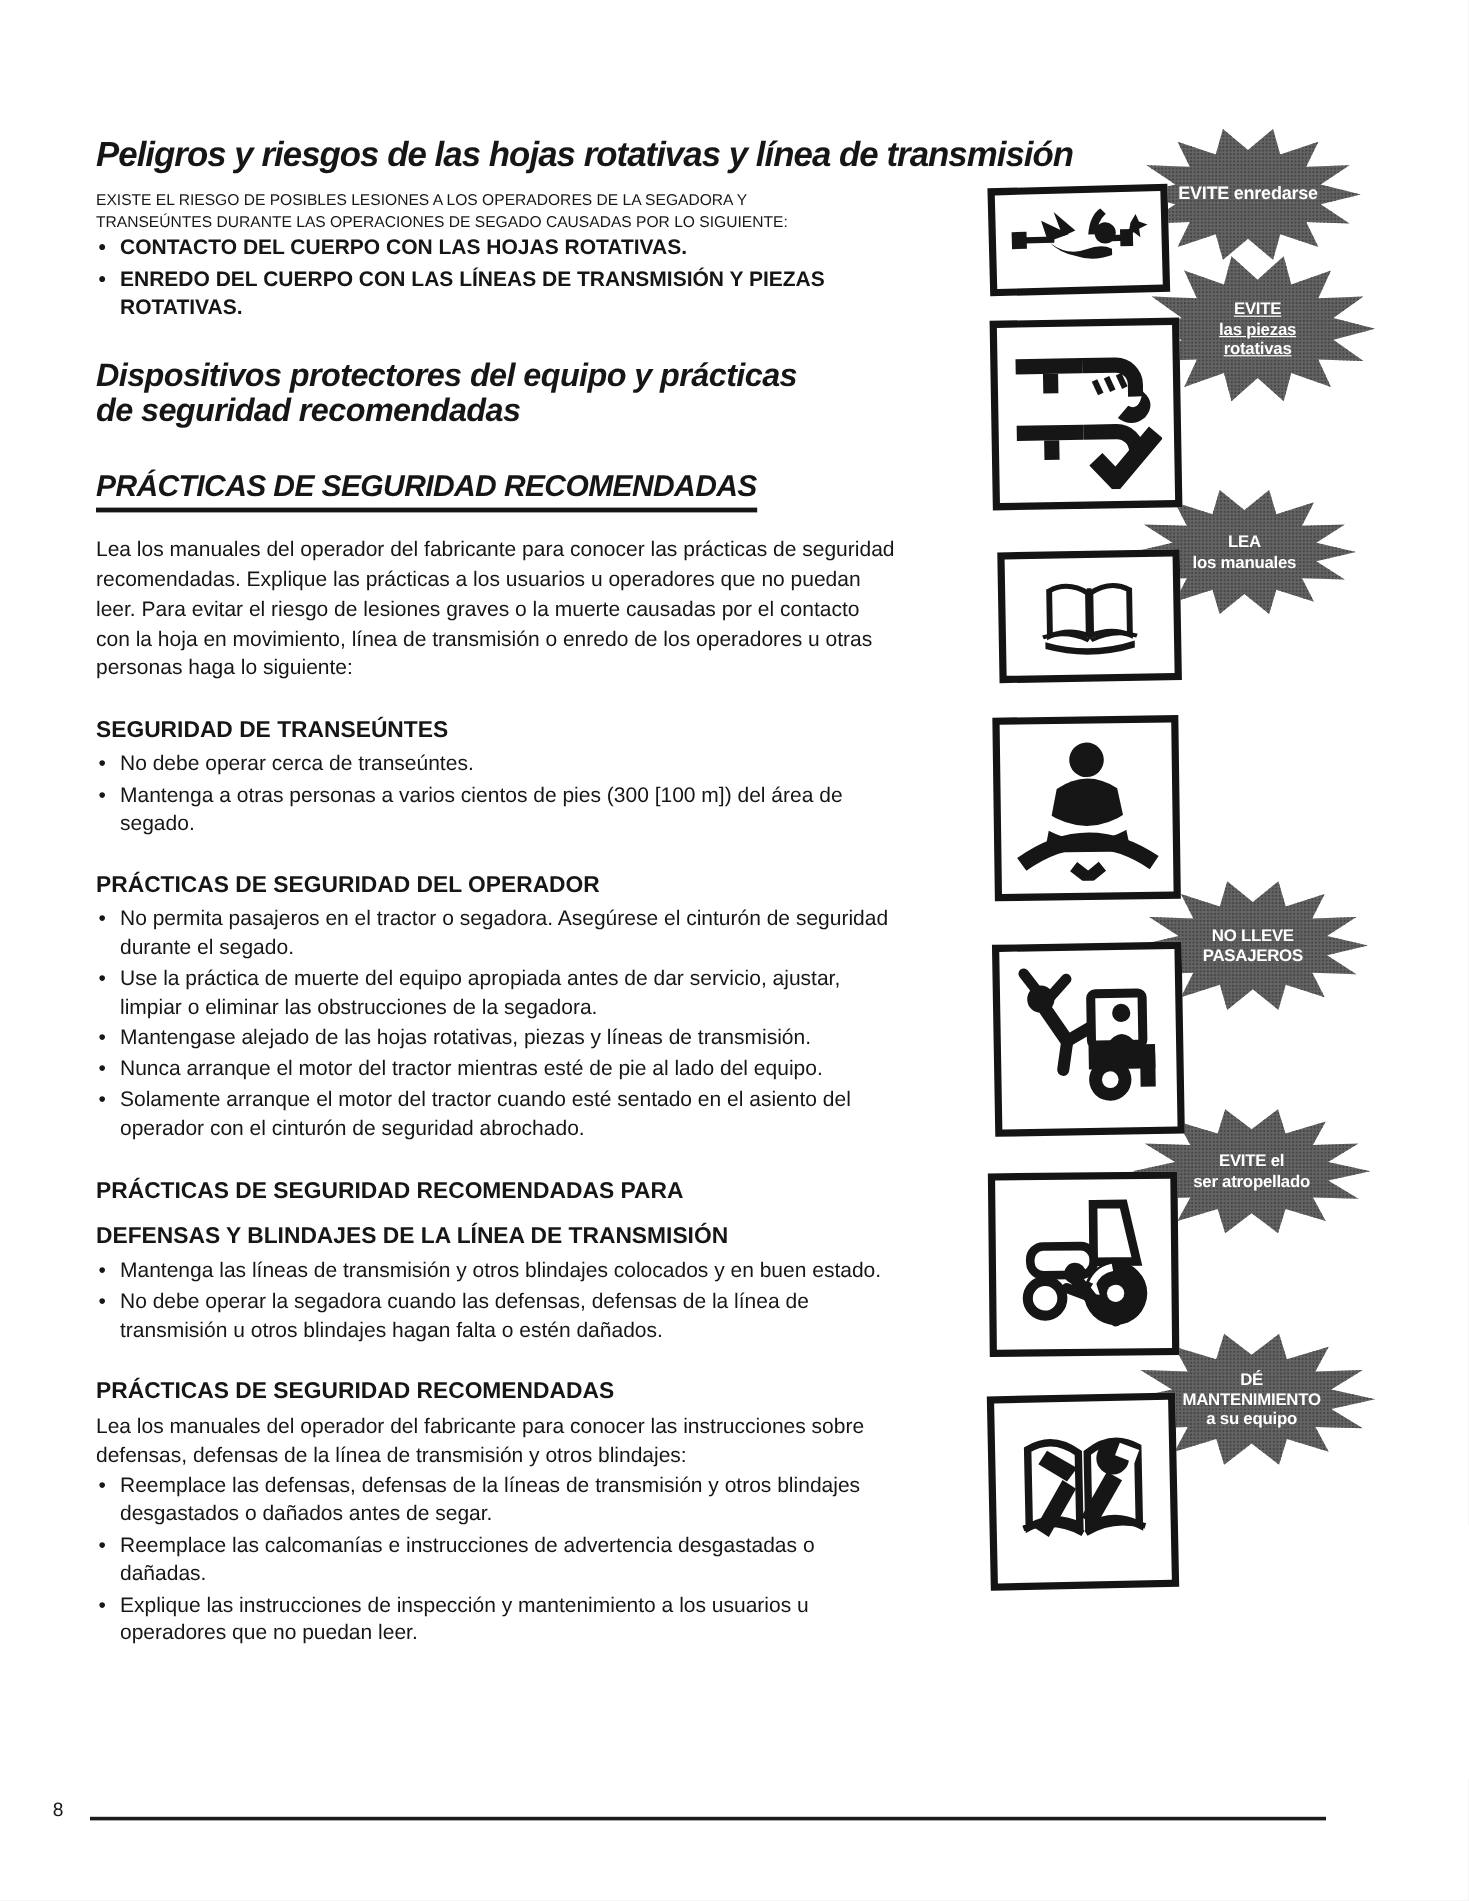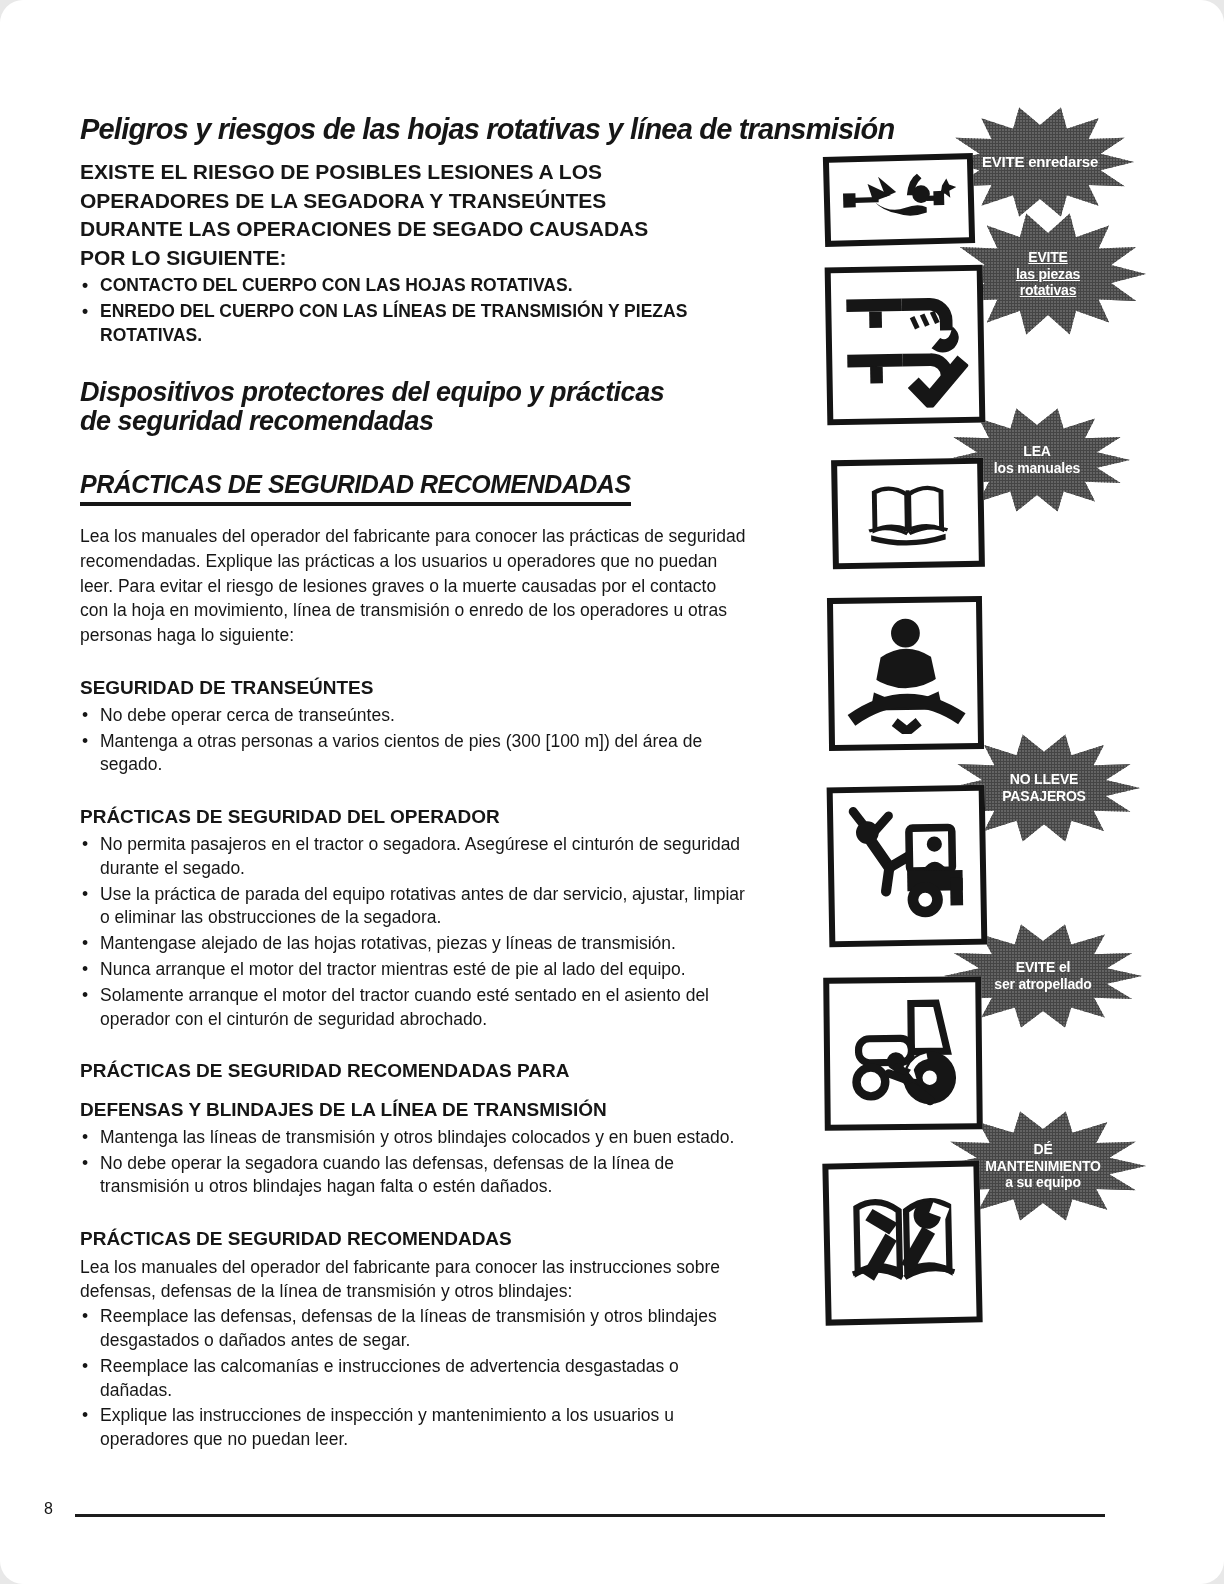--- a/index.html
+++ b/index.html
@@ -1,27 +1,27 @@
 <!DOCTYPE html>
 <html><head>
 <meta charset="utf-8">
 <style>
   html,body{margin:0;padding:0;background:#e8e8e8;}
   .page{
     position:relative;width:1224px;height:1584px;background:#ffffff;
-    font-family:"Liberation Sans",sans-serif;color:#161616;overflow:hidden;border-radius:23px;
+    font-family:"Liberation Sans",sans-serif;color:#161616;overflow:hidden;
   }
   
   .doc-title{
     position:absolute;left:80px;top:94px;width:900px;
     font-size:29px;font-weight:bold;font-style:italic;letter-spacing:-0.8px;
     white-space:nowrap;
   }
   .text-col{position:absolute;left:80px;top:158px;width:666px;}
-  .lead{font-size:21px;font-weight:bold;line-height:1.36;width:612px;margin:0;}
+  .lead{font-size:13px;font-weight:normal;line-height:1.36;width:612px;margin:0;}
   ul.blist{list-style:none;margin:2px 0 0 0;padding:0;}
   ul.blist li{
     position:relative;padding-left:20px;margin:0 0 2px 0;
     font-size:17.5px;line-height:1.36;
   }
   ul.blist li::before{
     content:"\2022";position:absolute;left:2px;top:0;
   }
   ul.blist.bold li{font-weight:bold;}
   .h-italic{
@@ -98,21 +98,21 @@
     <ul class="blist">
       <li>No debe operar cerca de transeúntes.</li>
       <li>Mantenga a otras personas a varios cientos de pies (300 [100 m]) del área de segado.</li>
     </ul>
 
     <h3 class="h-sub">
       <span>PRÁCTICAS DE SEGURIDAD DEL OPERADOR</span>
     </h3>
     <ul class="blist">
       <li>No permita pasajeros en el tractor o segadora. Asegúrese el cinturón de seguridad durante el segado.</li>
-      <li>Use la práctica de parada del equipo rotativas antes de dar servicio, ajustar, limpiar o eliminar las obstrucciones de la segadora.</li>
+      <li>Use la práctica de muerte del equipo apropiada antes de dar servicio, ajustar, limpiar o eliminar las obstrucciones de la segadora.</li>
       <li>Mantengase alejado de las hojas rotativas, piezas y líneas de transmisión.</li>
       <li>Nunca arranque el motor del tractor mientras esté de pie al lado del equipo.</li>
       <li>Solamente arranque el motor del tractor cuando esté sentado en el asiento del operador con el cinturón de seguridad abrochado.</li>
     </ul>
 
     <h3 class="h-sub">
       <span>PRÁCTICAS DE SEGURIDAD RECOMENDADAS PARA</span>
       <span>DEFENSAS Y BLINDAJES DE LA LÍNEA DE TRANSMISIÓN</span>
     </h3>
     <ul class="blist">

